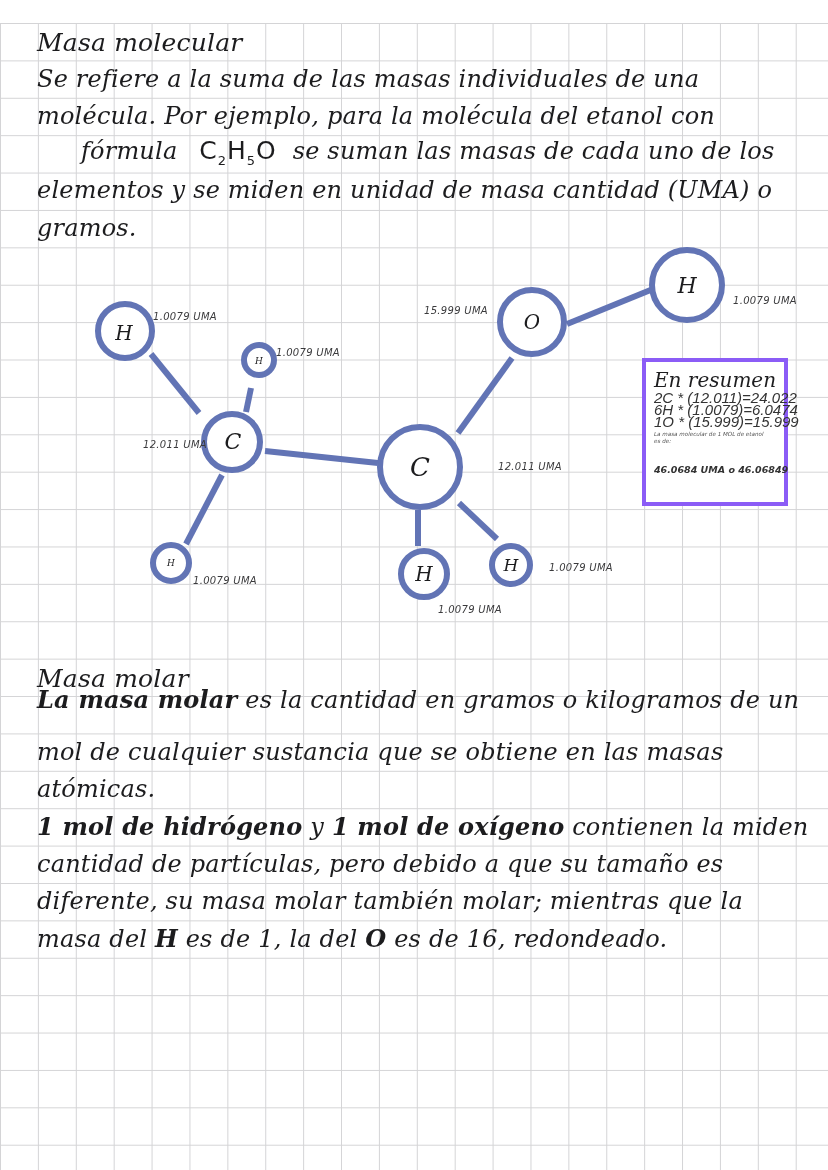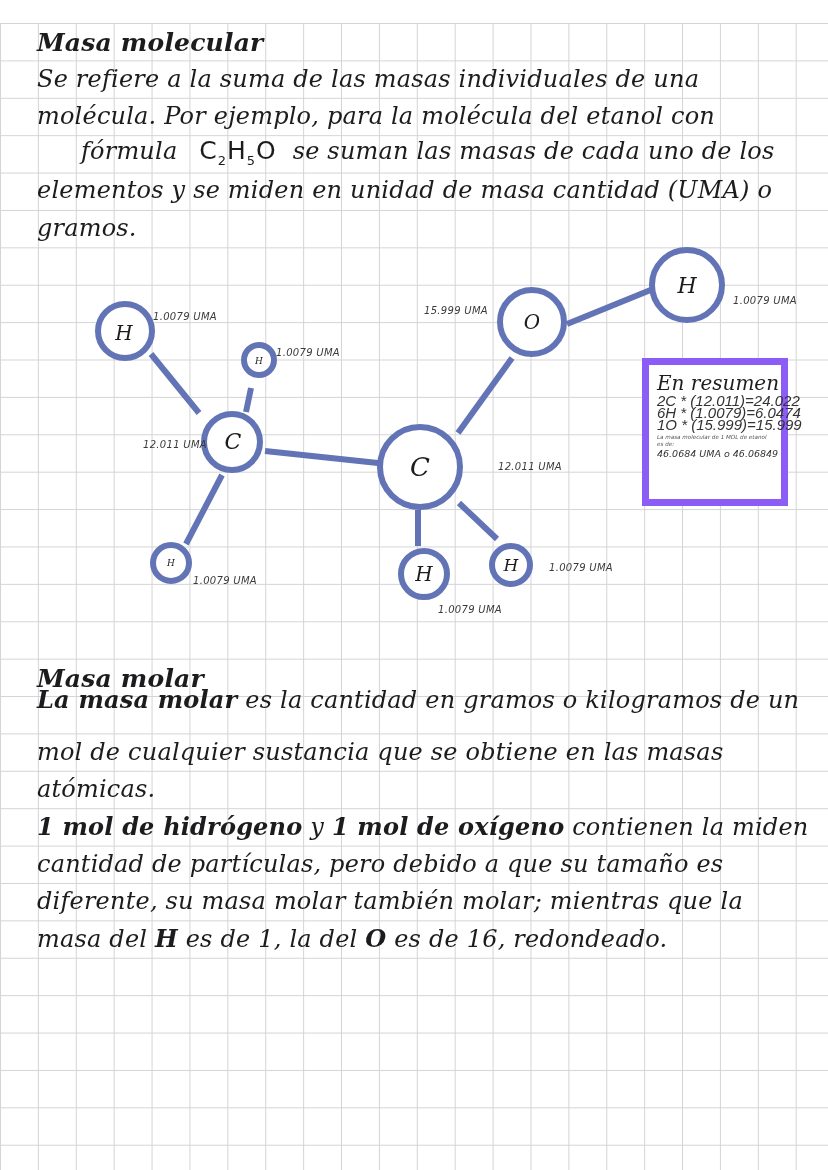--- a/index.html
+++ b/index.html
@@ -21,38 +21,38 @@
   .line {
     position:absolute; left:37px;
     font-family: "DejaVu Serif", serif;
     font-style: italic;
     font-size: 24px;
     line-height: 37px;
     white-space: nowrap;
     letter-spacing: 0.2px;
     color:#1c1c1e;
   }
-  .heading { font-size:25px; font-weight:bold; }
+  .heading { font-size:25px; font-weight:normal; }
   .b { font-weight:bold; }
   .formula { font-family:"DejaVu Sans", sans-serif; font-style:normal; font-size:25px; letter-spacing:1px; }
   .formula sub { font-size:13px; }
   svg.diagram { position:absolute; left:0; top:0; width:828px; height:1170px; }
   .atom { fill:#ffffff; stroke:#6274b5; stroke-width:6; }
   .bond { stroke:#6274b5; stroke-width:6; stroke-linecap:butt; }
   .sym { font-family:"DejaVu Serif", serif; font-style:italic; fill:#1c1c1e; text-anchor:middle; dominant-baseline:central; }
   .mass { font-family:"DejaVu Sans", sans-serif; font-style:italic; font-size:10px; fill:#3a3a3c; letter-spacing:0.3px; }
   .summary {
     position:absolute; left:642px; top:358px; width:146px; height:148px;
-    border:7px solid #8b5cf6; background:#ffffff;
+    border:4px solid #8b5cf6; background:#ffffff;
     box-sizing:border-box; padding:6px 0 0 8px;
   }
   .summary .title { font-family:"DejaVu Serif", serif; font-style:italic; font-size:20px; line-height:24px; display:block; }
   .summary .calc { font-family:Liberation Sans, sans-serif; font-style:italic; font-size:15px; line-height:12px; display:block; color:#333; white-space:nowrap; }
   .summary .note { font-family:"DejaVu Sans", sans-serif; font-style:italic; font-size:5.6px; line-height:7px; display:block; color:#555; margin-top:3px; width:110px; }
-  .summary .result { font-family:"DejaVu Sans", sans-serif; font-style:italic; font-size:9.5px; display:block; color:#333; white-space:nowrap; }
+  .summary .result { font-family:"DejaVu Sans", sans-serif; font-style:italic; font-size:9.5px; display:block; margin-top:19px; color:#333; white-space:nowrap;font-weight:bold; }
 </style>
 </head>
 <body>
 
 <div class="paper"></div>
 
 <div class="line heading" style="top:24px;">Masa molecular</div>
 <div class="line" style="top:61px;">Se refiere a la suma de las masas individuales de una</div>
 <div class="line" style="top:98px;">molécula. Por ejemplo, para la molécula del etanol con</div>
 <div class="line" style="top:132px;margin-left:44px;">

